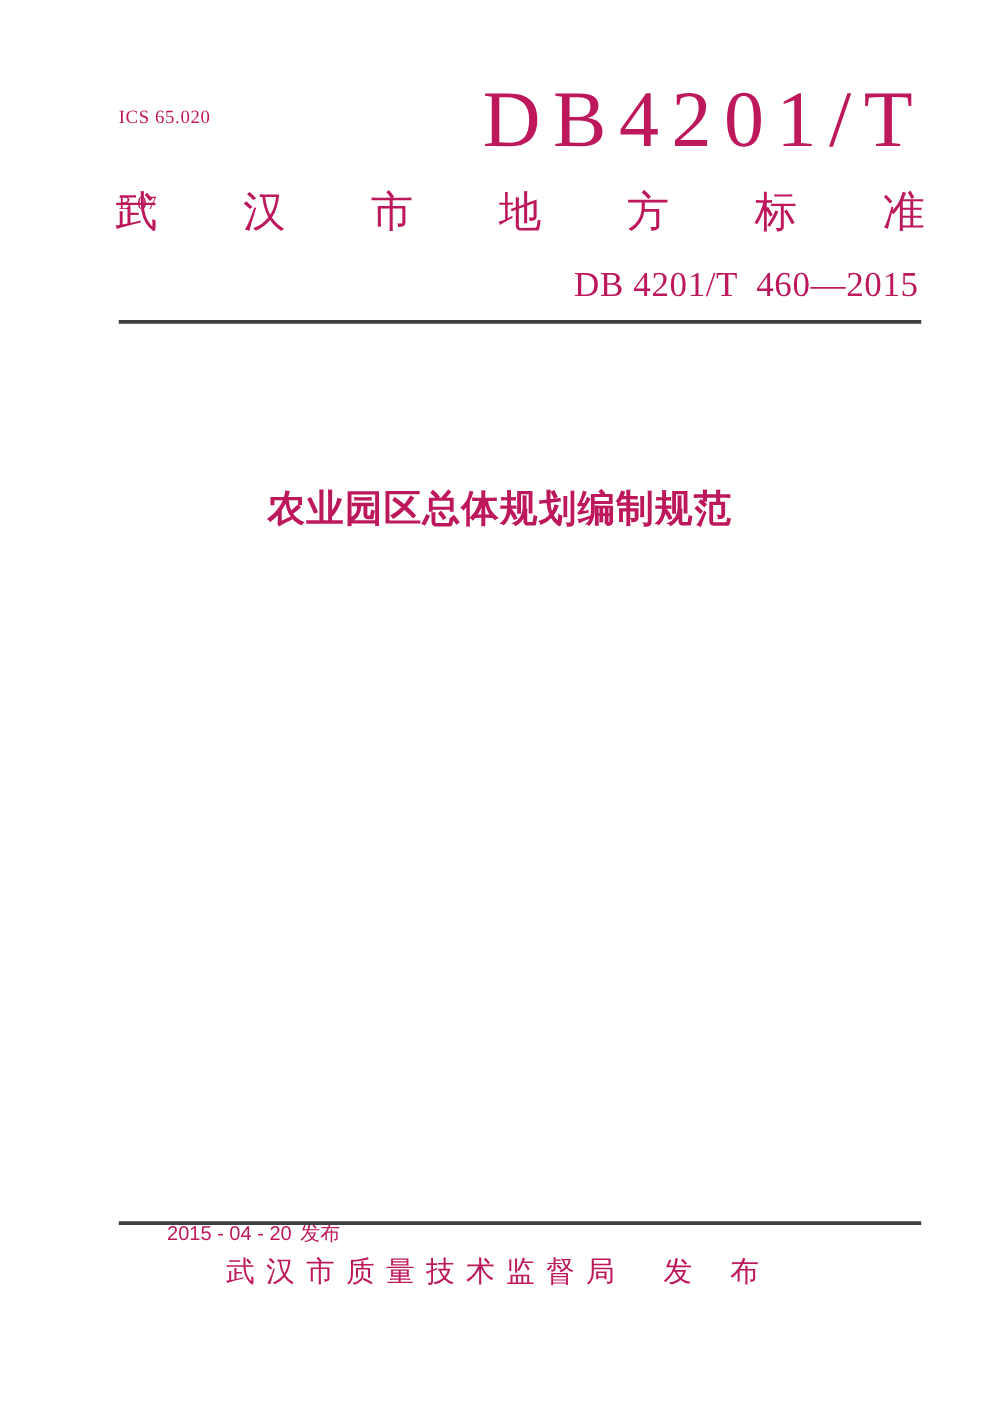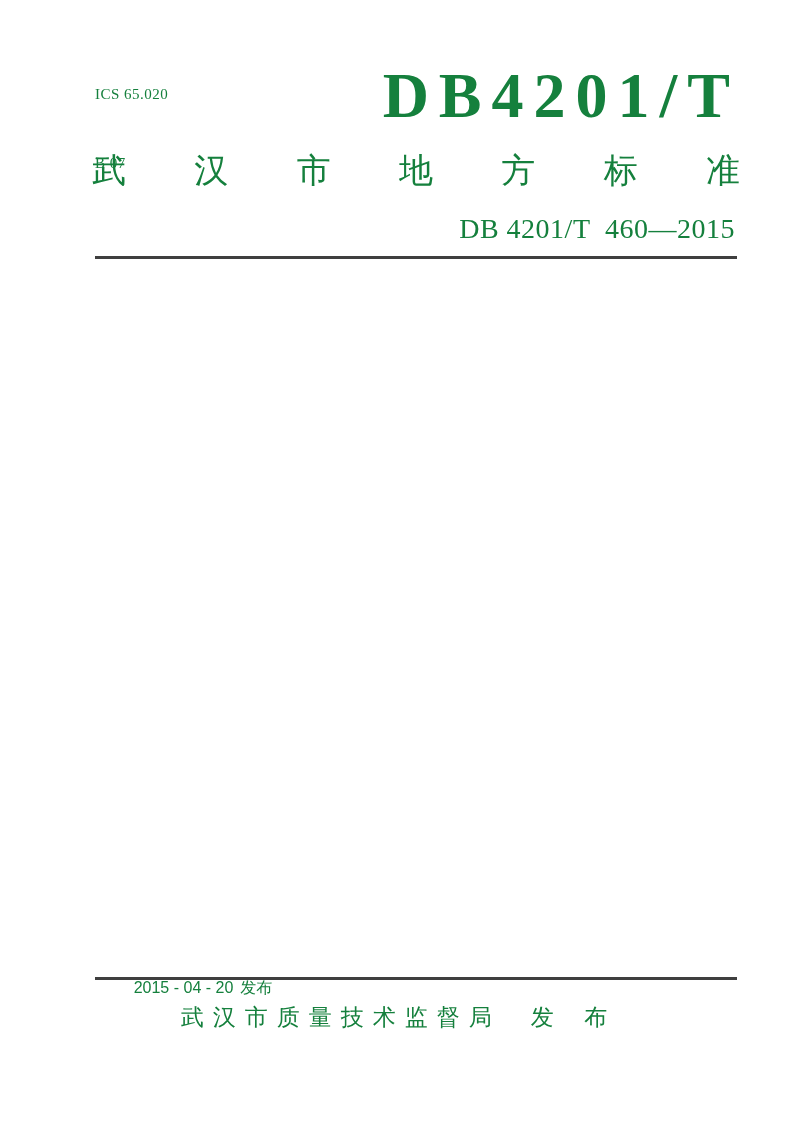--- a/index.html
+++ b/index.html
@@ -1,36 +1,36 @@
 <!DOCTYPE html>
 <html><head>
 <meta charset="utf-8">
 <style>
   html,body{margin:0;padding:0;background:#ffffff;}
   .page{
     position:relative;
     width:800px;height:1132px;
     background:#ffffff;
-    color:#15803d;
+    color:#be185d;
     font-family:"Liberation Sans", sans-serif;
     overflow:hidden;
   }
   
   .meta-block{
     position:absolute;left:95px;top:37px;
     font-family:"Liberation Serif", serif;
     font-size:15px;line-height:23px;
     letter-spacing:0.5px;
     white-space:pre;
   }
   
   .big-code{
     position:absolute;top:64px;right:60px;
     font-family:"Liberation Serif", serif;
-    font-weight:bold;
+    font-weight:normal;
     font-size:64px;line-height:64px;
     letter-spacing:10px;
     white-space:pre;
   }
   
   .std-name{
     position:absolute;left:92px;top:151px;width:648px;
     display:flex;justify-content:space-between;
     font-size:34px;line-height:38px;
     font-weight:400;
@@ -92,20 +92,21 @@
       <span>地</span>
       <span>方</span>
       <span>标</span>
       <span>准</span>
     </div>
 
   <div class="std-number">DB 4201/T  460—2015</div>
 
   <div class="rule rule-top"></div>
 
+  <h1 class="doc-title">农业园区总体规划编制规范</h1>
 
   <div class="dates-row">
     <div class="date-item">
       <span>2015 - 04 - 20</span><span class="date-label">发布</span>
     </div>
   </div>
 
   <div class="rule rule-bottom"></div>
 
   <div class="publisher-row">

